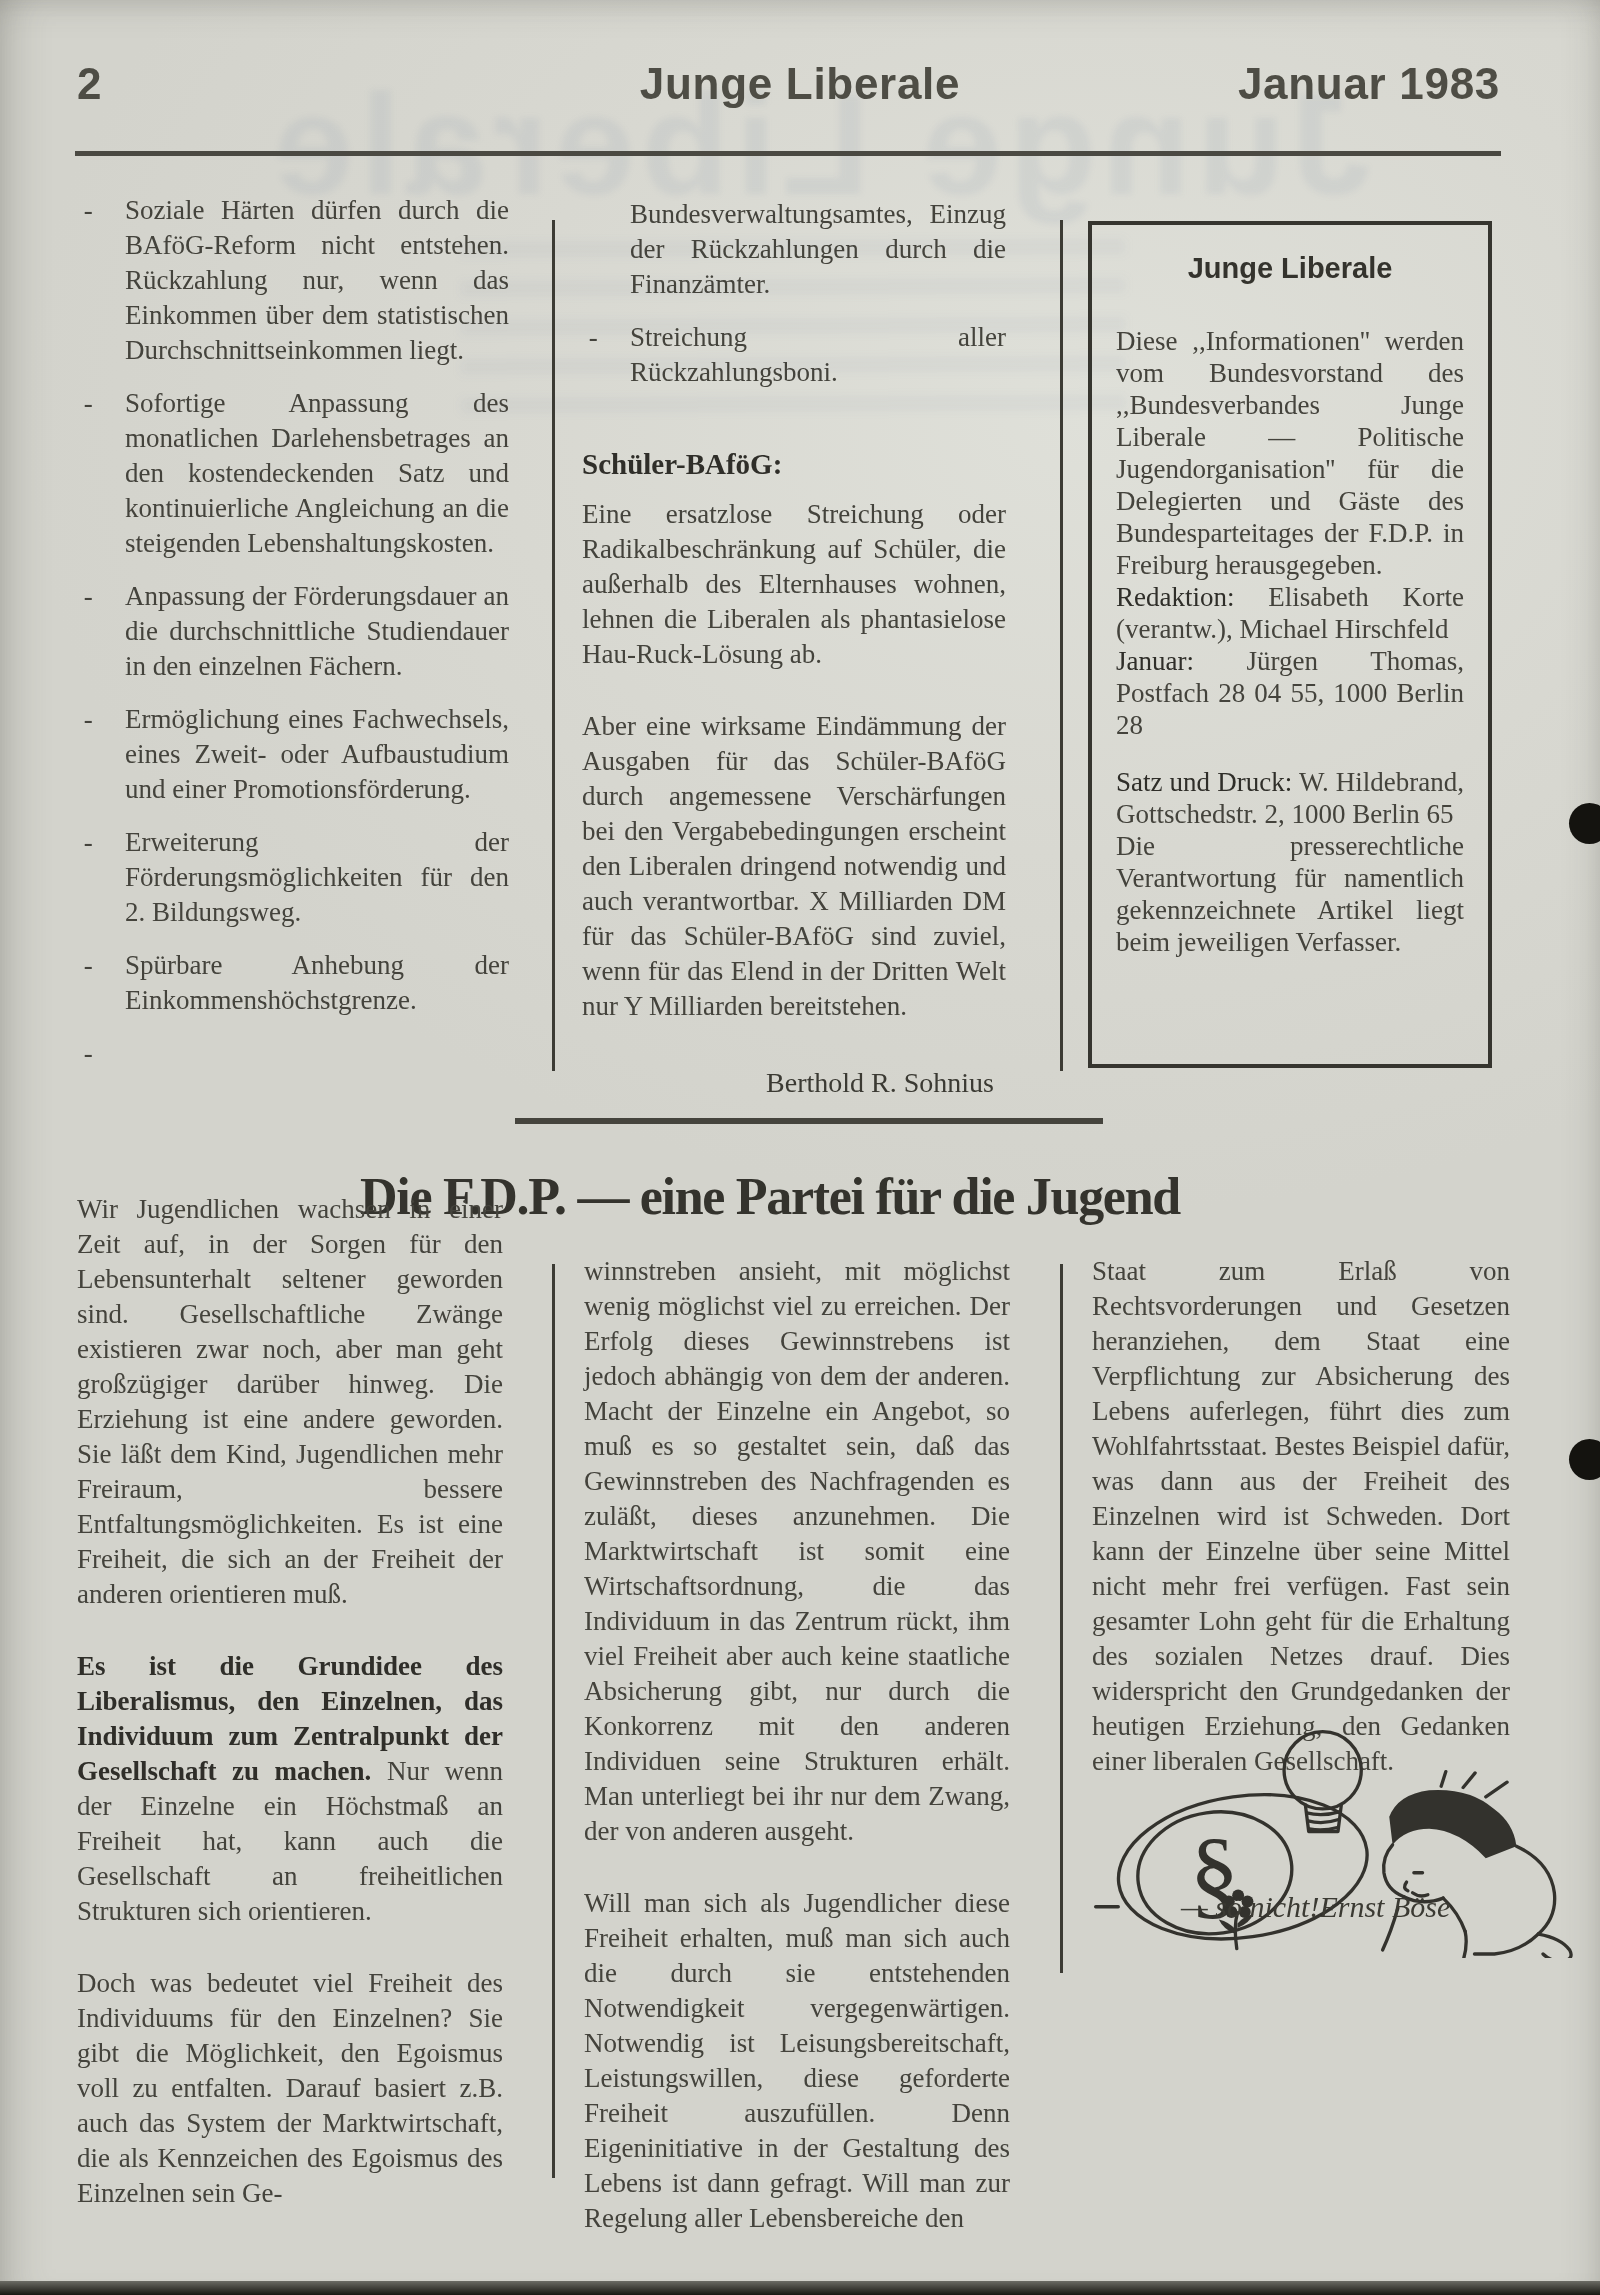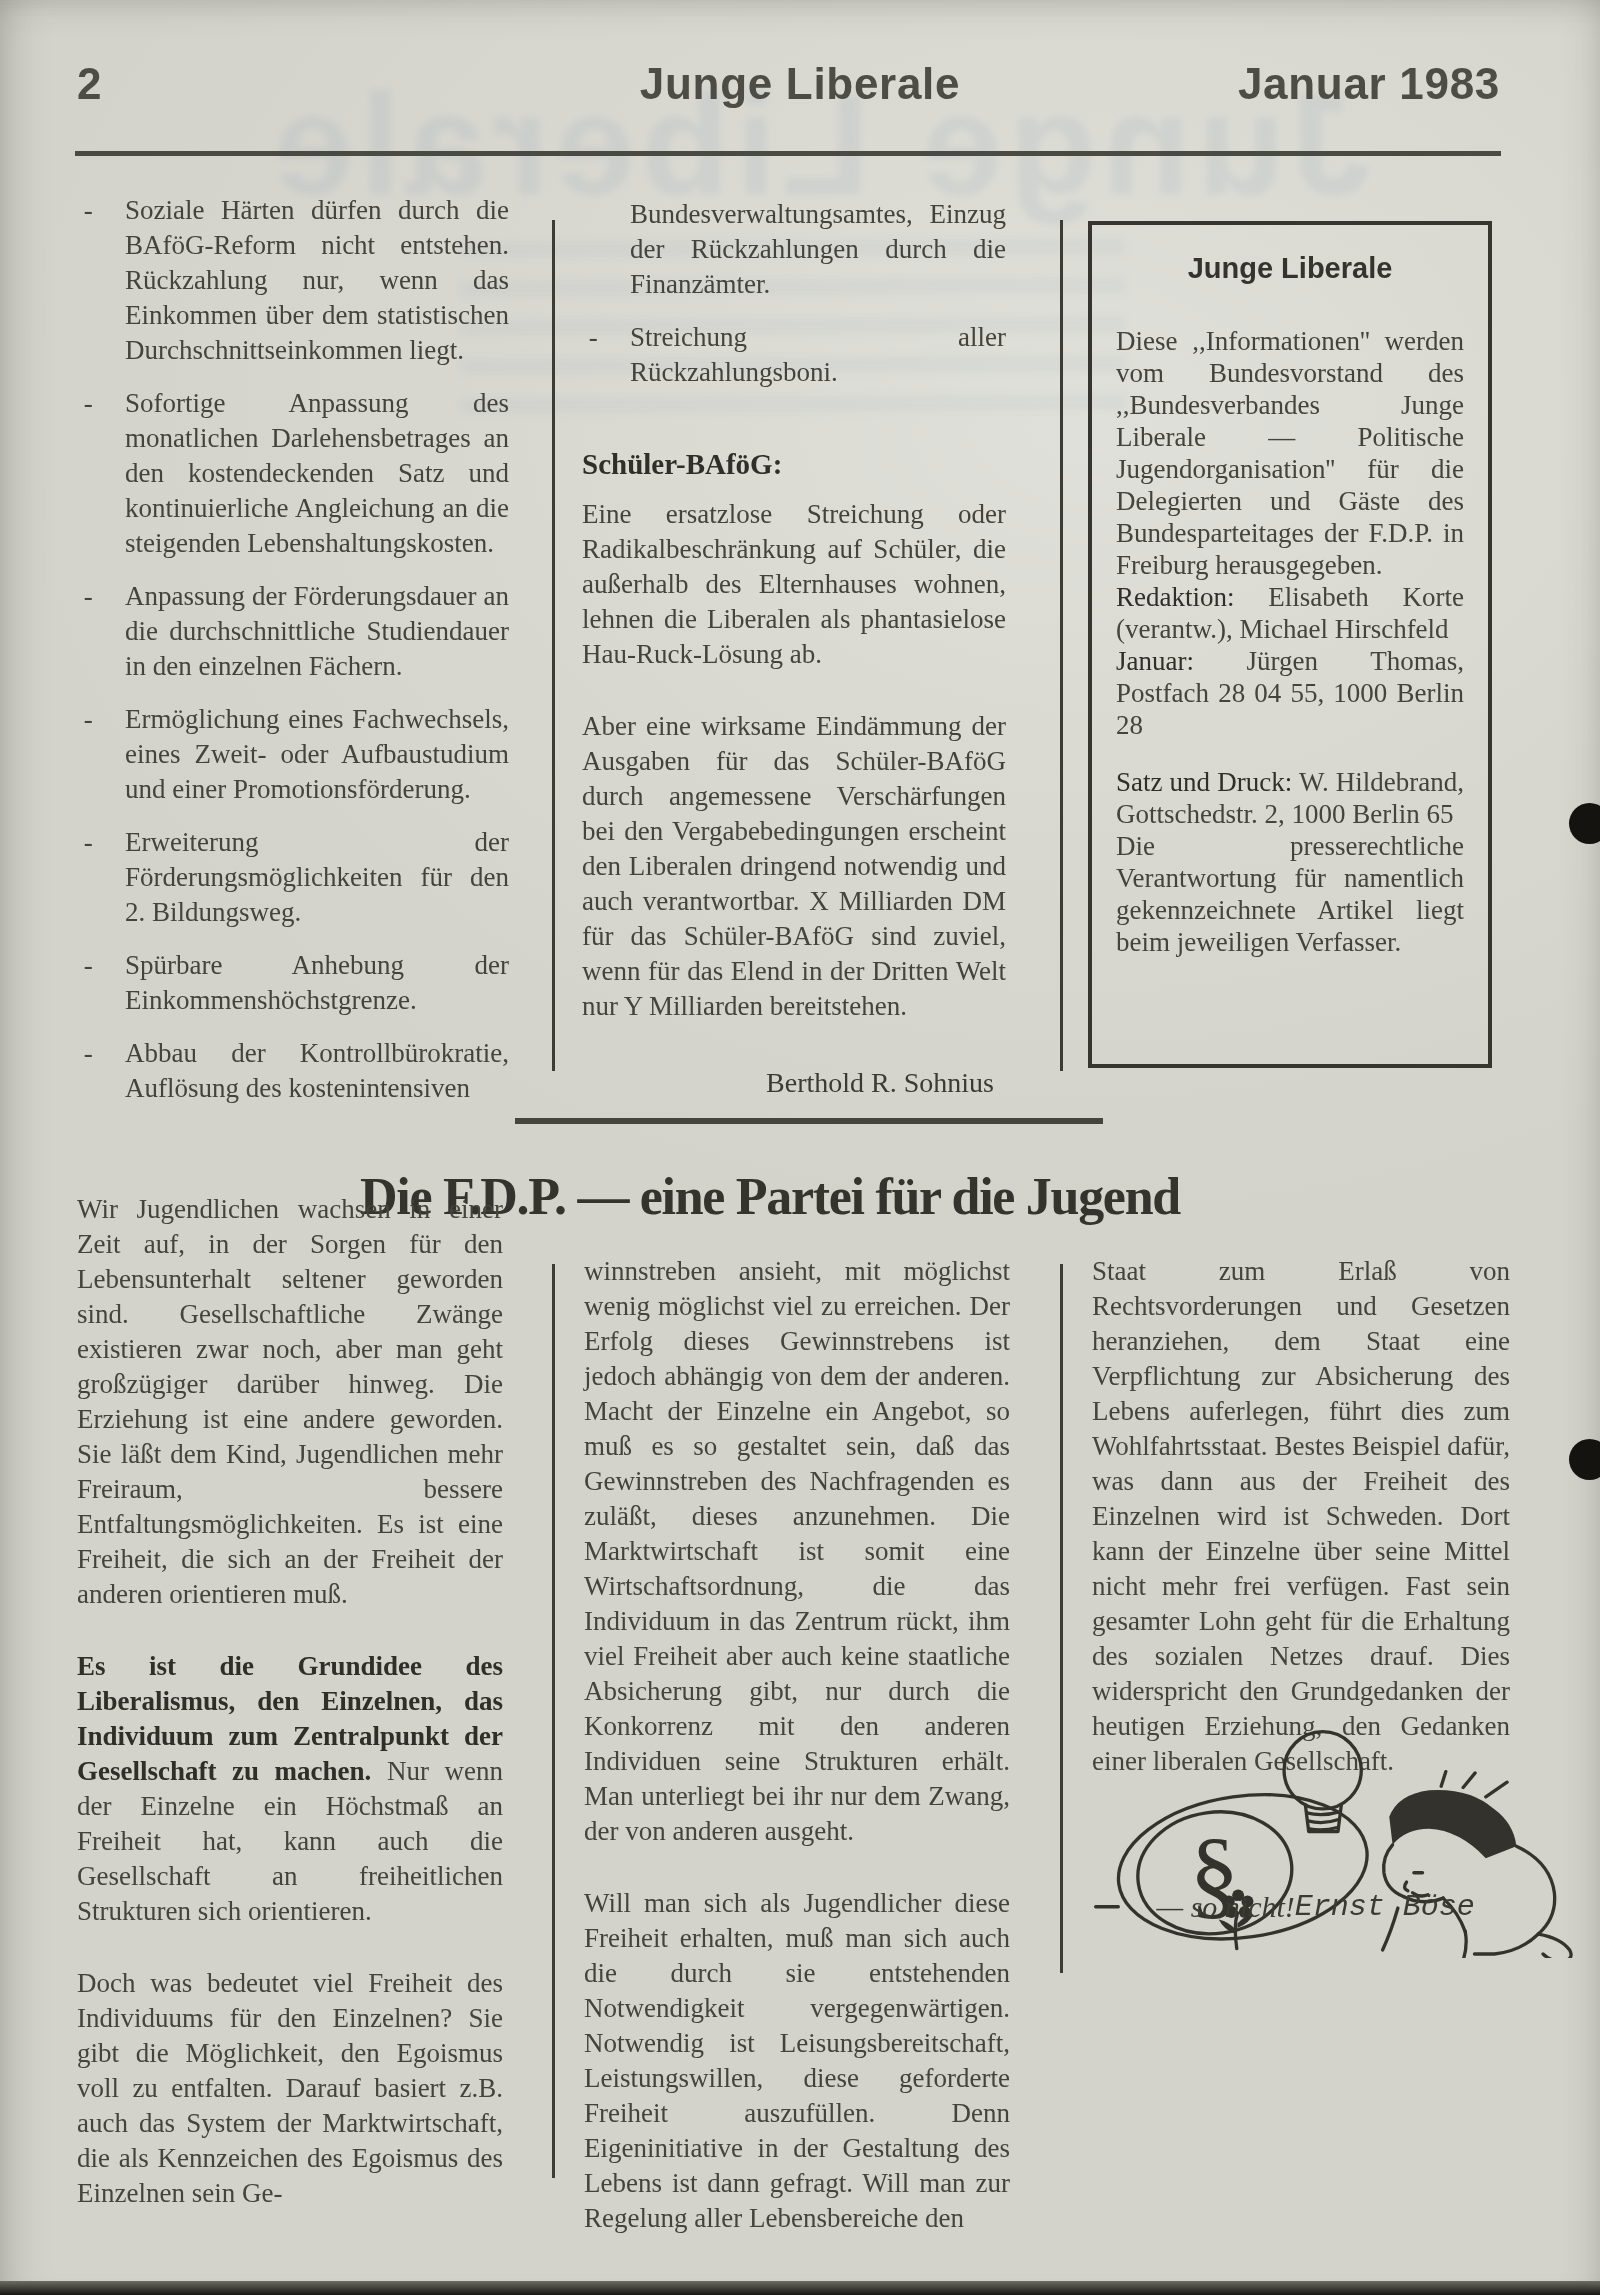--- a/index.html
+++ b/index.html
@@ -80,21 +80,21 @@
   .low p + p{margin-top:37px;}
   .boldrun{font-weight:bold;color:#2f2e29;}
   
   .cartoon{position:absolute;left:1086px;top:1717px;width:488px;height:241px;}
   .cartoon-caption{
     position:absolute;left:1086px;top:1890px;width:466px;
     display:flex;justify-content:center;
     font-size:30px;font-style:italic;color:#3b3a33;
   }
   .cartoon-caption .cap-l{margin-left:12px;}
-  .cartoon-caption .cap-r{margin-right:18.7px;font-family:Liberation Mono, monospace;}
+  .cartoon-caption .cap-r{margin-right:18.7px;}
   
   .hole{position:absolute;left:1569px;width:41px;height:41px;border-radius:50%;background:#14130f;}
   .hole-1{top:803px;}
   .hole-2{top:1439px;}
   .bottom-bar{position:absolute;left:0;top:2281px;width:1600px;height:14.7px;background:linear-gradient(#6b6b64,#12110c);}
 </style>
 </head>
 <body>
 
 <div class="page">
@@ -107,21 +107,21 @@
   <div class="hdr hdr-date">Januar 1983</div>
   <div class="header-rule"></div>
 
   <div class="top-col1 bodytext">
     <div class="hang"><span class="marker">-</span><span>Soziale Härten dürfen durch die BAföG-Reform nicht entstehen. Rückzahlung nur, wenn das Einkommen über dem statistischen Durchschnittseinkommen liegt.</span></div>
     <div class="hang"><span class="marker">-</span><span>Sofortige Anpassung des monatlichen Darlehensbetrages an den kostendeckenden Satz und kontinuierliche Angleichung an die steigenden Lebenshaltungskosten.</span></div>
     <div class="hang"><span class="marker">-</span><span>Anpassung der Förderungsdauer an die durchschnittliche Studiendauer in den einzelnen Fächern.</span></div>
     <div class="hang"><span class="marker">-</span><span>Ermöglichung eines Fachwechsels, eines Zweit- oder Aufbaustudium und einer Promotionsförderung.</span></div>
     <div class="hang"><span class="marker">-</span><span>Erweiterung der Förderungsmöglichkeiten für den 2. Bildungsweg.</span></div>
     <div class="hang"><span class="marker">-</span><span>Spürbare Anhebung der Einkommenshöchstgrenze.</span></div>
-    <div class="hang"><span class="marker">-</span><span>Abbau der Kontrollbürokratie, Auflösung des kostenintensiven</span></div>
+    <div class="hang"><span class="marker">-</span></div>
   </div>
 
   <div class="vrule vr-t1"></div>
   <div class="vrule vr-t2"></div>
   <div class="vrule vr-b1"></div>
   <div class="vrule vr-b2"></div>
 
   <div class="top-col2 bodytext">
     <p class="hang"><span>Bundesverwaltungsamtes, Einzug der Rückzahlungen durch die Finanzämter.</span></p>
     <div class="hang item"><span class="marker">-</span><span>Streichung aller Rückzahlungsboni.</span></div>

